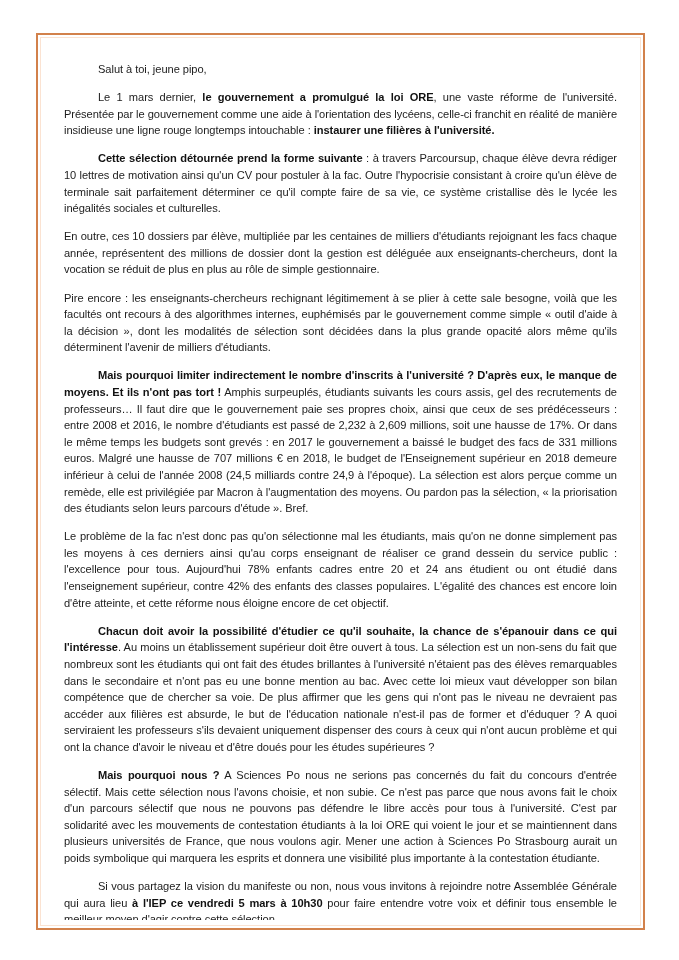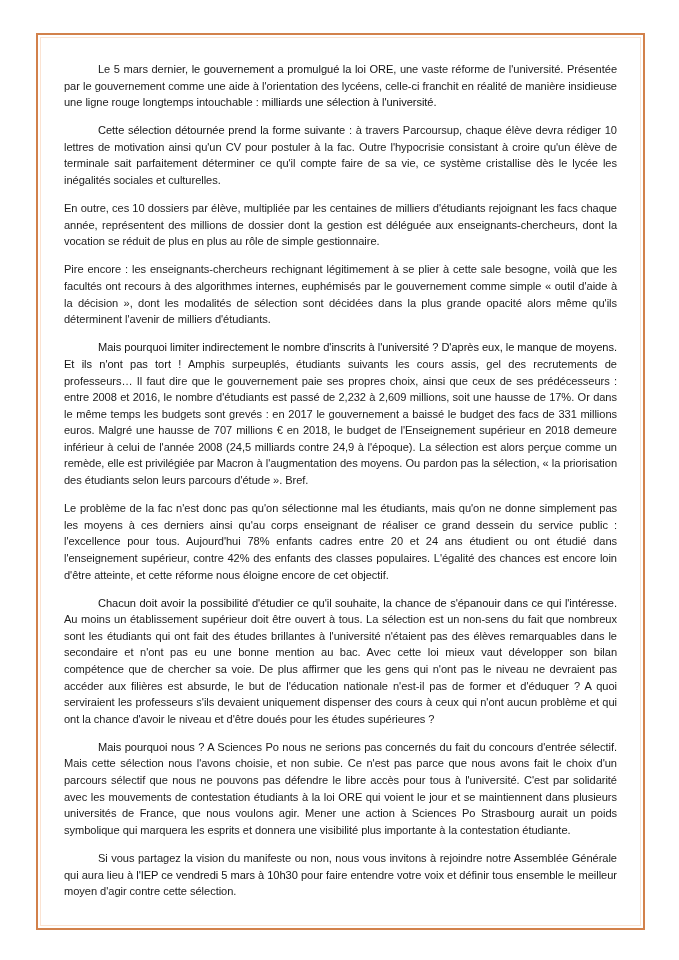--- a/index.html
+++ b/index.html
@@ -64,39 +64,40 @@
     line-height: 16.6px;
     text-align: justify;
     text-justify: inter-word;
     color: #1c1c1c;
     letter-spacing: -0.05px;
   }
   p.para.indent {
     text-indent: 34px;
   }
   b, strong {
-    font-weight: normal;
+    font-weight: bold;
     color: #121212;
   }
   .greeting {
     margin-bottom: 16px;
   }
   .last {
     margin-bottom: 0;
   }
 </style>
 </head>
 <body>
 
 <div class="page">
   <div class="frame-outer">
     <div class="frame-inner">
       <div class="content">
+        <p class="para indent greeting">Salut à toi, jeune pipo,</p>
         <div id="paragraph-list">
-            <p class="para indent"><span>Le 5 mars dernier, </span><b>le gouvernement a promulgué la loi ORE</b><span>, une vaste réforme de l'université. Présentée par le gouvernement comme une aide à l'orientation des lycéens, celle-ci franchit en réalité de manière insidieuse une ligne rouge longtemps intouchable : </span><b>milliards une sélection à l'université.</b></p>
+            <p class="para indent"><span>Le 1 mars dernier, </span><b>le gouvernement a promulgué la loi ORE</b><span>, une vaste réforme de l'université. Présentée par le gouvernement comme une aide à l'orientation des lycéens, celle-ci franchit en réalité de manière insidieuse une ligne rouge longtemps intouchable : </span><b>instaurer une filières à l'université.</b></p>
             <p class="para indent"><b>Cette sélection détournée prend la forme suivante</b><span> : à travers Parcoursup, chaque élève devra rédiger 10 lettres de motivation ainsi qu'un CV pour postuler à la fac. Outre l'hypocrisie consistant à croire qu'un élève de terminale sait parfaitement déterminer ce qu'il compte faire de sa vie, ce système cristallise dès le lycée les inégalités sociales et culturelles.</span></p>
             <p class="para"><span>En outre, ces 10 dossiers par élève, multipliée par les centaines de milliers d'étudiants rejoignant les facs chaque année, représentent des millions de dossier dont la gestion est déléguée aux enseignants-chercheurs, dont la vocation se réduit de plus en plus au rôle de simple gestionnaire.</span></p>
             <p class="para"><span>Pire encore : les enseignants-chercheurs rechignant légitimement à se plier à cette sale besogne, voilà que les facultés ont recours à des algorithmes internes, euphémisés par le gouvernement comme simple « outil d'aide à la décision », dont les modalités de sélection sont décidées dans la plus grande opacité alors même qu'ils déterminent l'avenir de milliers d'étudiants.</span></p>
             <p class="para indent"><b>Mais pourquoi limiter indirectement le nombre d'inscrits à l'université ? D'après eux, le manque de moyens. Et ils n'ont pas tort !</b><span> Amphis surpeuplés, étudiants suivants les cours assis, gel des recrutements de professeurs… Il faut dire que le gouvernement paie ses propres choix, ainsi que ceux de ses prédécesseurs : entre 2008 et 2016, le nombre d'étudiants est passé de 2,232  à 2,609 millions, soit une hausse de 17%. Or dans le même temps les budgets sont grevés : en 2017 le gouvernement a baissé le budget des facs de 331 millions euros. Malgré une hausse de 707 millions € en 2018, le budget de l'Enseignement supérieur en 2018 demeure inférieur à celui de l'année 2008 (24,5 milliards contre 24,9 à l'époque). La sélection est alors perçue comme un remède, elle est privilégiée par Macron à l'augmentation des moyens. Ou pardon pas la sélection, « la priorisation des étudiants selon leurs parcours d'étude ».  Bref.</span></p>
             <p class="para"><span>Le problème de la fac n'est donc pas qu'on sélectionne mal les étudiants, mais qu'on ne donne simplement pas les moyens à ces derniers ainsi qu'au corps enseignant de réaliser ce grand dessein du service public : l'excellence pour tous. Aujourd'hui 78% enfants cadres entre 20 et 24 ans étudient ou ont étudié dans l'enseignement supérieur, contre 42% des enfants des classes populaires.  L'égalité des chances est encore loin d'être atteinte, et cette réforme nous éloigne encore de cet objectif.</span></p>
             <p class="para indent"><b>Chacun doit avoir la possibilité d'étudier ce qu'il souhaite, la chance de s'épanouir dans ce qui l'intéresse</b><span>. Au moins un établissement supérieur doit être ouvert à tous. La sélection est un non-sens du fait que nombreux sont les étudiants qui ont fait des études brillantes à l'université n'étaient pas des élèves remarquables dans le secondaire et n'ont pas eu une bonne mention au bac. Avec cette loi mieux vaut développer son bilan compétence que de chercher sa voie. De plus affirmer que les gens qui n'ont pas le niveau ne devraient pas accéder aux filières  est absurde,  le but de l'éducation nationale n'est-il pas de former et d'éduquer ? A quoi serviraient les professeurs s'ils devaient uniquement dispenser des cours à ceux qui n'ont aucun problème et qui ont la chance d'avoir le niveau et d'être doués pour les études supérieures ?</span></p>
             <p class="para indent"><b>Mais pourquoi nous ?</b><span> A Sciences Po nous ne serions pas concernés du fait du concours d'entrée sélectif. Mais cette sélection nous l'avons choisie, et non subie. Ce n'est pas parce que nous avons fait le choix d'un parcours sélectif que nous ne pouvons pas défendre le libre accès pour tous à l'université. C'est par solidarité avec les mouvements de contestation étudiants à la loi ORE qui voient le jour et se maintiennent dans plusieurs universités de France, que nous voulons agir. Mener une action à Sciences Po Strasbourg aurait un poids symbolique qui marquera les esprits et donnera une visibilité plus importante à la contestation étudiante.</span></p>
             <p class="para indent last"><span>Si vous partagez la vision du manifeste ou non, nous vous invitons à rejoindre notre Assemblée Générale qui aura lieu </span><b>à l'IEP ce vendredi 5 mars à 10h30</b><span> pour faire entendre votre voix et définir tous ensemble le meilleur moyen d'agir contre cette sélection.</span></p>
           </div>
       </div>

